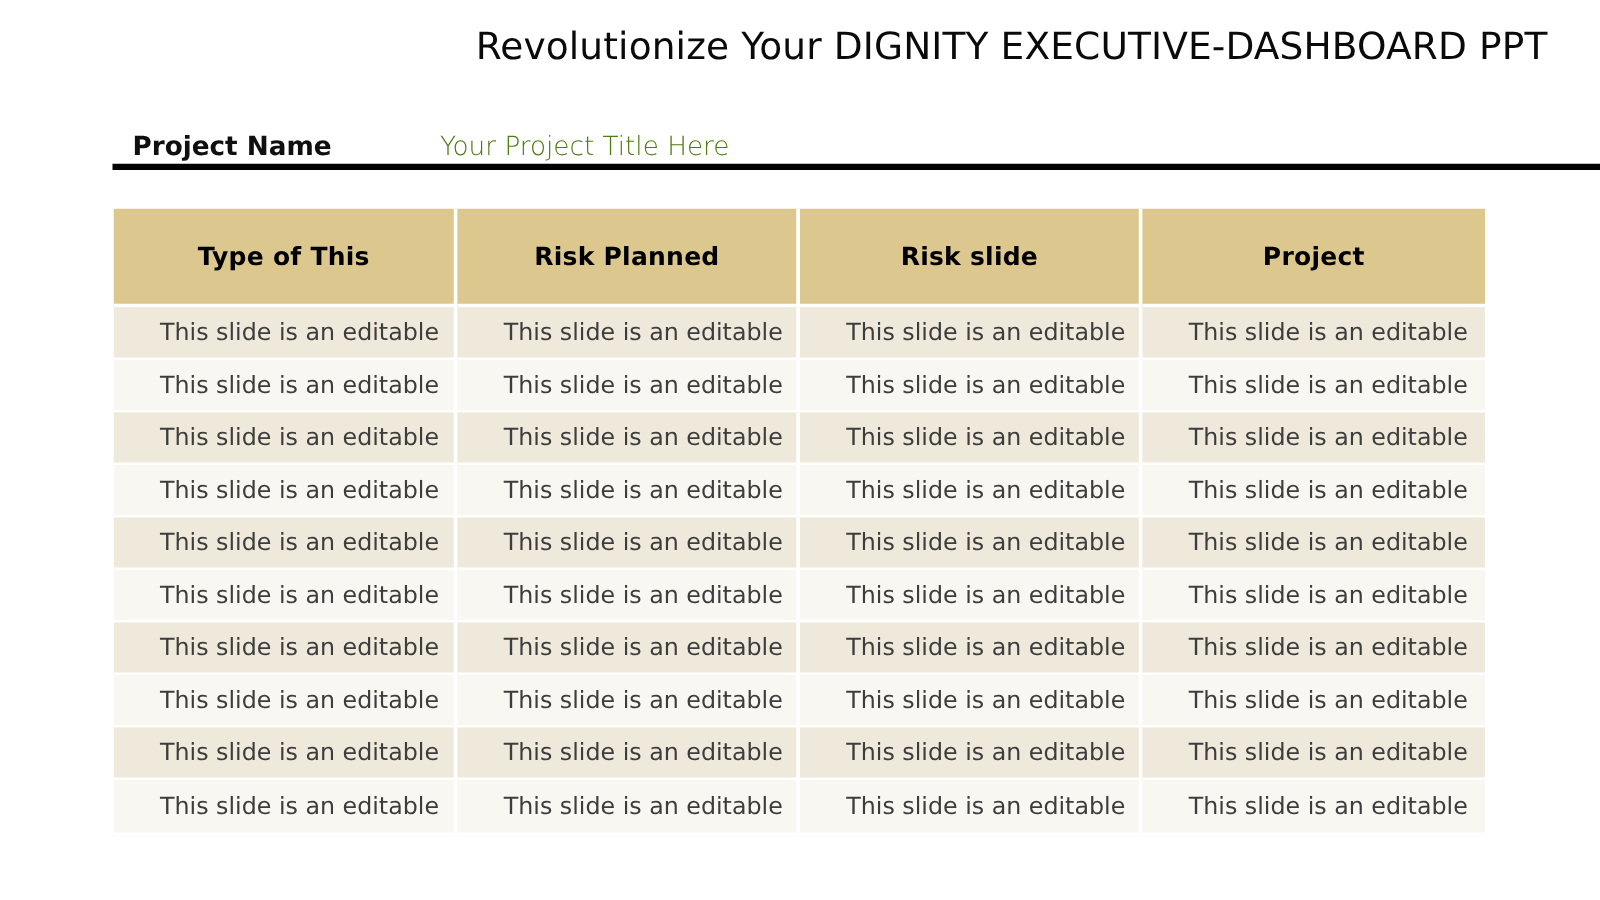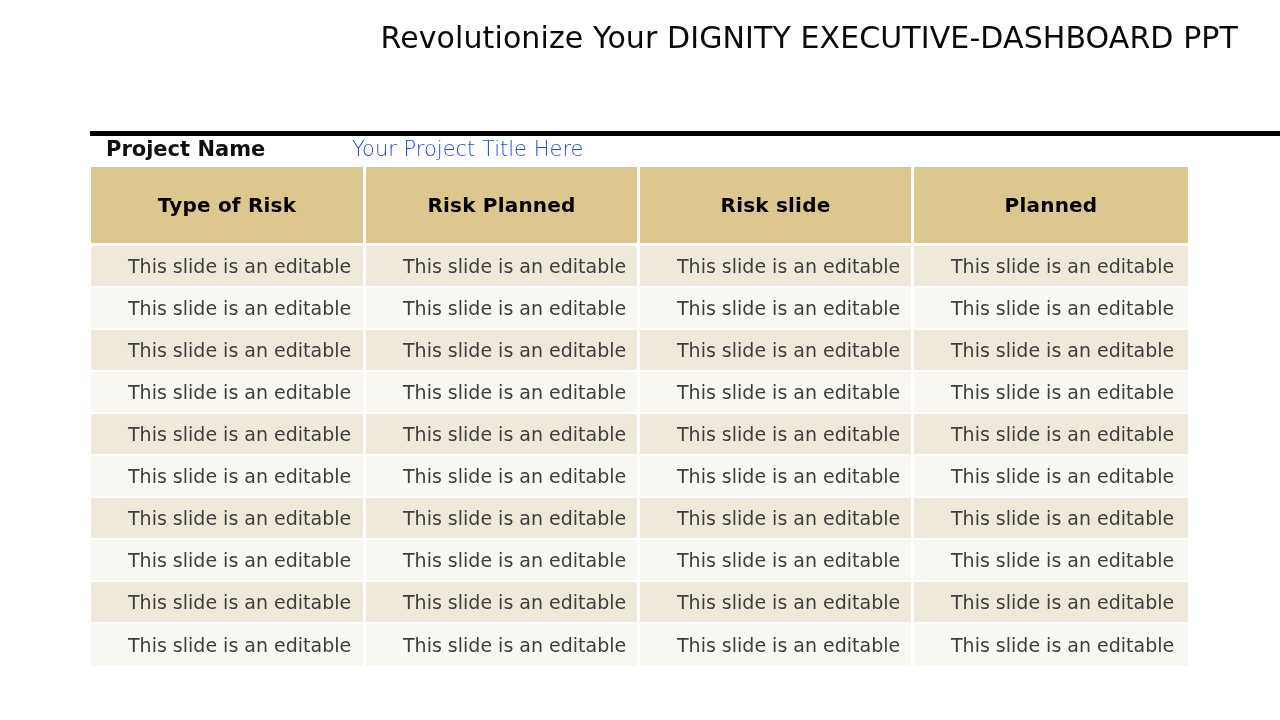--- a/index.html
+++ b/index.html
@@ -54,24 +54,23 @@
     font-weight: 700;
     color: #0f0f0f;
     width: 246px;
     line-height: 28px;
     white-space: nowrap;
   }
 
   .project-value {
     font-size: 21px;
     font-weight: 300;
-    color: #1d4ed8;
+    color: #4d7c0f;
     line-height: 28px;
     white-space: nowrap;
-    margin-top: 32px;
   }
 
   .rule {
     position: absolute;
     left: 90px;
     top: 131px;
     width: 1190px;
     height: 5px;
     background: #000000;
   }
@@ -142,24 +141,24 @@
 
   <table class="risk-table">
     <colgroup>
       <col class="c1">
         <col class="c2">
         <col class="c3">
         <col class="c4">
     </colgroup>
     <thead>
       <tr>
-        <th>Type of Risk</th>
+        <th>Type of This</th>
         <th>Risk Planned</th>
         <th>Risk slide</th>
-        <th>Planned</th>
+        <th>Project</th>
       </tr>
     </thead>
     <tbody id="risk-table-body">
         <tr class="odd">
           <td>This slide is an editable</td>
           <td>This slide is an editable</td>
           <td>This slide is an editable</td>
           <td>This slide is an editable</td>
         </tr>
         <tr class="even">

